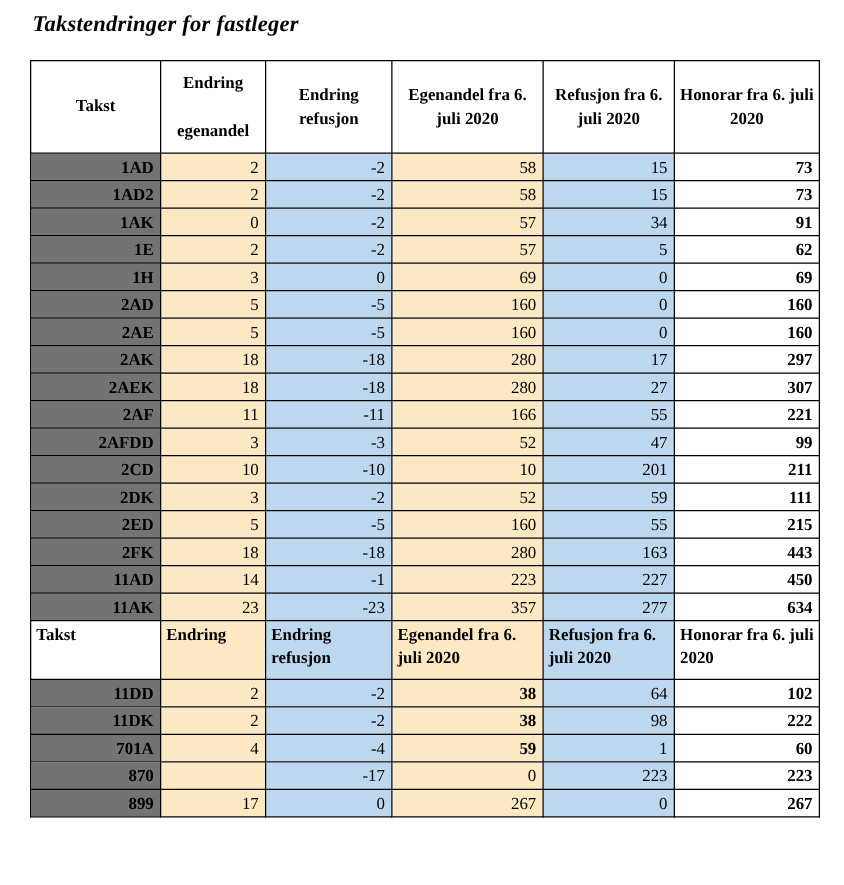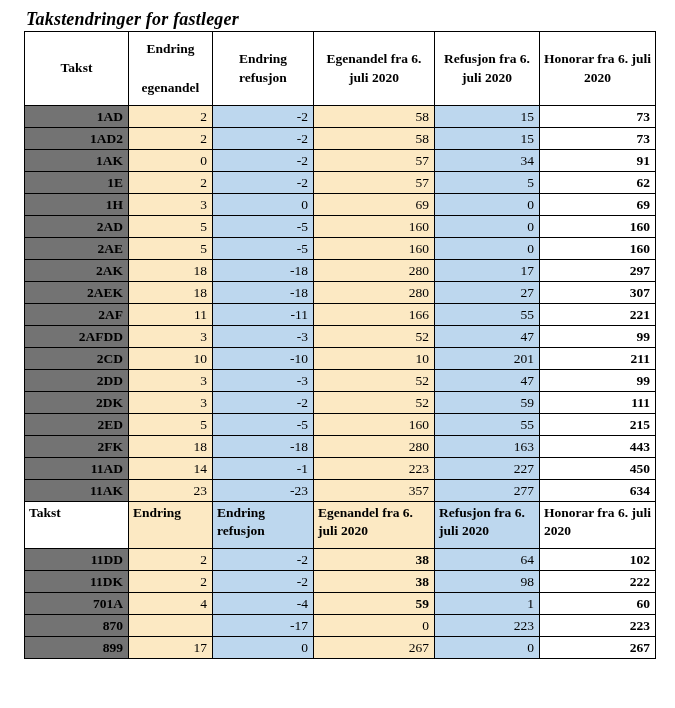--- a/index.html
+++ b/index.html
@@ -6,21 +6,21 @@
     margin: 0; padding: 0;
     width: 675px; height: 708px;
     background: #ffffff;
     font-family: "Liberation Serif", serif;
     color: #000;
   }
   .page-title {
     font-size: 18px;
     font-weight: bold;
     font-style: italic;
-    margin: 9px 0 1px 26px;
+    margin: 9px 0 18px 26px;
     letter-spacing: .2px;
   }
   table.takst-table {
     border-collapse: collapse;
     table-layout: fixed;
     margin-left: 24px;
     width: 631px;
   }
   .takst-table col.c0 { width: 104px; }
   .takst-table col.c1 { width: 84px; }
@@ -194,28 +194,20 @@
       </tr>
       <tr>
         <td class="cell-takst">2CD</td>
         <td class="cell-num bg-yellow">10</td>
         <td class="cell-num bg-blue">-10</td>
         <td class="cell-num bg-yellow">10</td>
         <td class="cell-num bg-blue">201</td>
         <td class="cell-num cell-honorar">211</td>
       </tr>
       <tr>
-        <td class="cell-takst">2DD</td>
-        <td class="cell-num bg-yellow">3</td>
-        <td class="cell-num bg-blue">-3</td>
-        <td class="cell-num bg-yellow">52</td>
-        <td class="cell-num bg-blue">47</td>
-        <td class="cell-num cell-honorar">99</td>
-      </tr>
-      <tr>
         <td class="cell-takst">2DK</td>
         <td class="cell-num bg-yellow">3</td>
         <td class="cell-num bg-blue">-2</td>
         <td class="cell-num bg-yellow">52</td>
         <td class="cell-num bg-blue">59</td>
         <td class="cell-num cell-honorar">111</td>
       </tr>
       <tr>
         <td class="cell-takst">2ED</td>
         <td class="cell-num bg-yellow">5</td>

